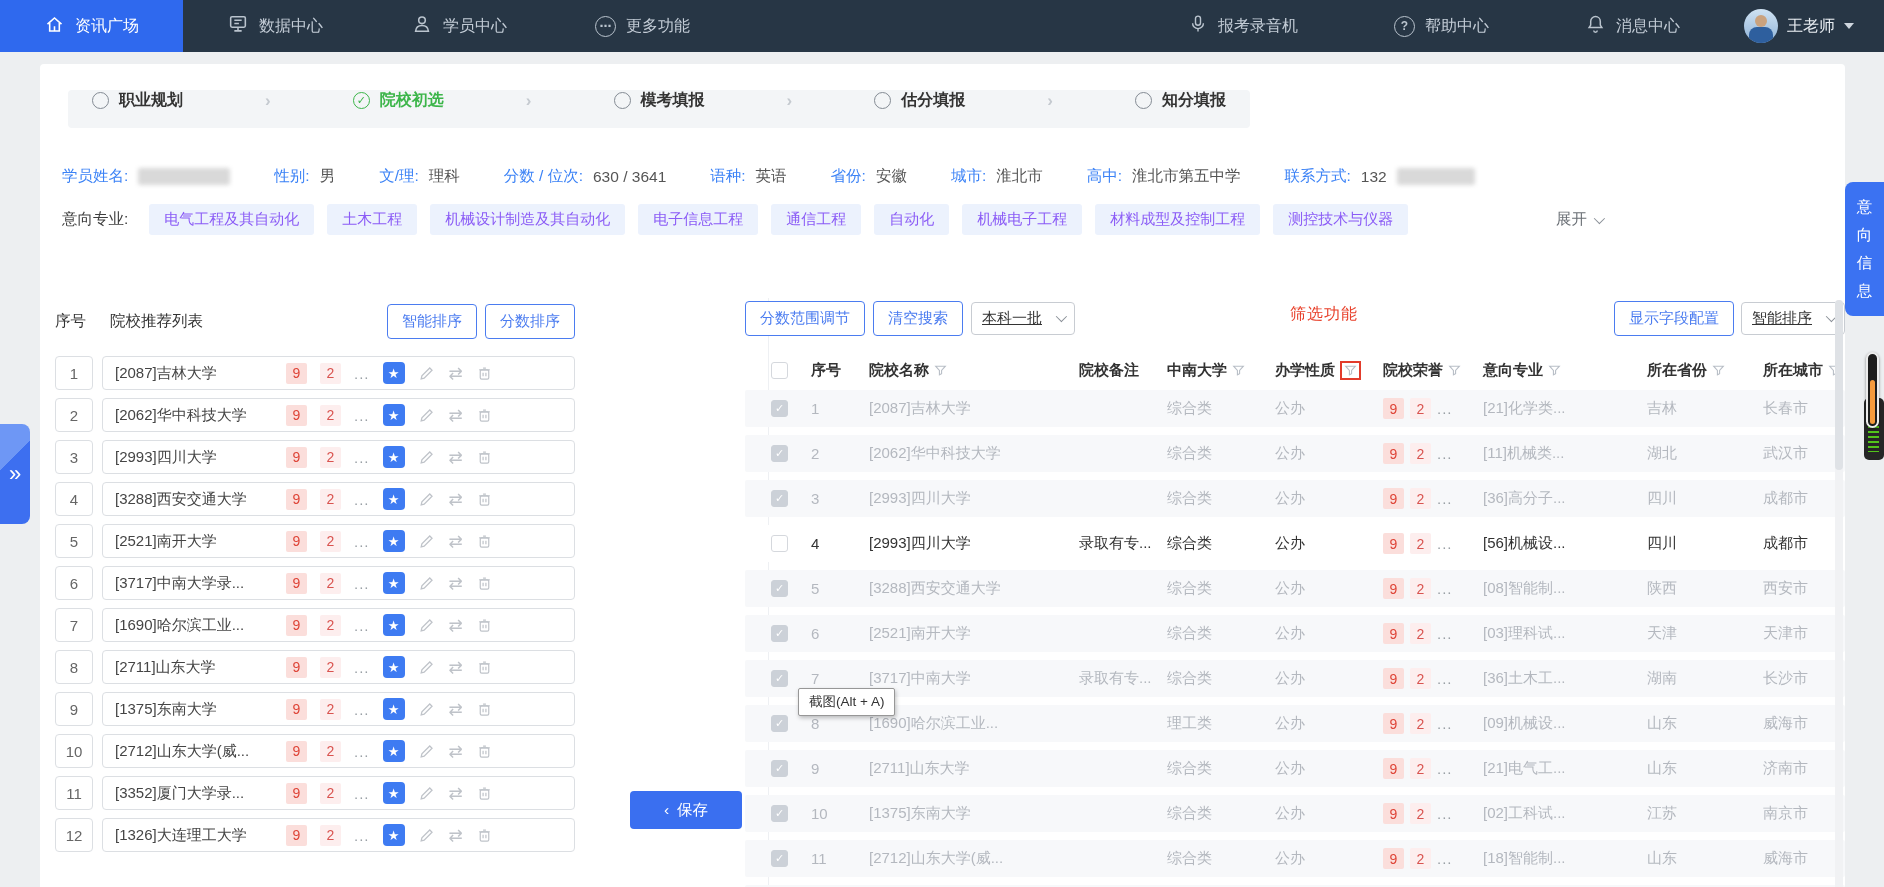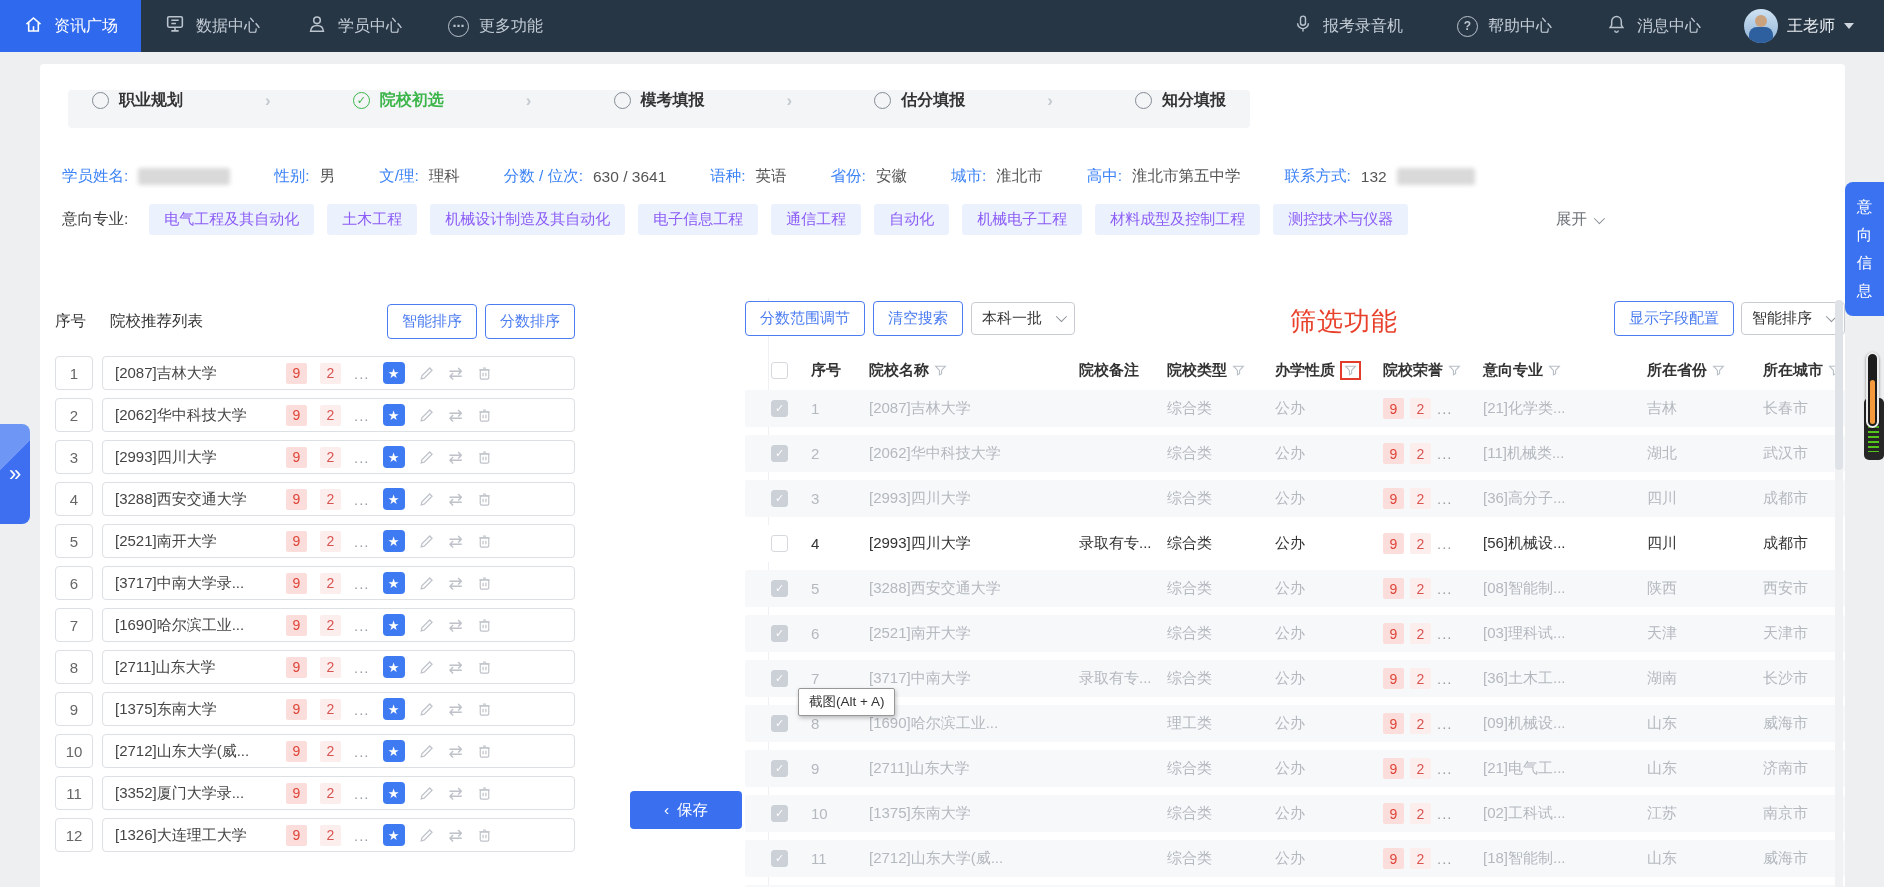--- a/index.html
+++ b/index.html
@@ -1,21 +1,21 @@
 <!DOCTYPE html>
 <html><head>
 <meta charset="utf-8">
 <style>
   * { margin:0; padding:0; box-sizing:border-box; }
   body { font-family:"Liberation Sans","DejaVu Sans",sans-serif; }
   .screen { position:relative; width:1884px; height:887px; overflow:hidden; background:#edeff1; }
 
   
   .navbar { position:absolute; top:0; left:0; right:0; height:52px; background:#273645; display:flex; align-items:stretch; color:#c3ccd6; font-size:16px; }
-  .nav-item { display:flex; align-items:center; gap:10px; padding:0 23px; cursor:pointer; white-space:nowrap; }
+  .nav-item { display:flex; align-items:center; gap:10px; padding:0 44px; cursor:pointer; white-space:nowrap; }
   .nav-item.active { background:#2f69ee; color:#fff; }
   .nav-item svg { stroke:#bac4ce; }
   .nav-item.active svg { stroke:#fff; }
   .nav-right { margin-left:auto; display:flex; align-items:center; gap:8px; padding-right:18px; }
   .circ-icon { width:21px; height:21px; border:1.6px solid #bac4ce; border-radius:50%; display:flex; align-items:center; justify-content:center; font-size:12px; font-weight:bold; color:#bac4ce; }
   .user-chip { display:flex; align-items:center; gap:9px; padding:0 12px; cursor:pointer; }
   .avatar { width:34px; height:34px; border-radius:50%; background:linear-gradient(#cfe2f2,#8fb3d8); overflow:hidden; position:relative; }
   .avatar .head { position:absolute; left:11px; top:6px; width:12px; height:12px; border-radius:50%; background:#caa27e; }
   .avatar .body { position:absolute; left:5px; top:18px; width:24px; height:16px; border-radius:8px 8px 0 0; background:#2e5f9e; }
   .caret-down { width:0; height:0; border-left:5px solid transparent; border-right:5px solid transparent; border-top:6px solid #cfd6de; display:inline-block; }
@@ -53,21 +53,21 @@
   .chev-dn { width:8px; height:8px; border-right:1.6px solid #8a9097; border-bottom:1.6px solid #8a9097; transform:rotate(45deg) translateY(-2px); display:inline-block; }
 
   
   .left-panel { position:absolute; left:15px; top:240px; width:520px; }
   .lp-head { display:flex; align-items:center; gap:24px; }
   .lp-head .seqh { font-size:15.5px; color:#333; }
   .lp-head .title { font-size:15.5px; color:#333; }
   .btn-outline { background:#fff; border:1px solid #4b7cf0; color:#4b7cf0; font-size:15px; border-radius:4px; padding:7px 14px; cursor:pointer; white-space:nowrap; font-family:inherit; }
   .lp-head .grp { margin-left:auto; display:flex; gap:8px; }
   .lp-search { margin-top:9px; display:flex; justify-content:flex-end; gap:8px; align-items:center; }
-  .select-box { border:1px solid #c8ccd2; border-radius:4px; padding:6px 10px; font-size:15px; color:#9aa0a8; display:flex; align-items:center; gap:14px; cursor:pointer; background:#fff; white-space:nowrap; }
+  .select-box { border:1px solid #c8ccd2; border-radius:4px; padding:6px 10px; font-size:15px; color:#9aa0a8; display:flex; align-items:center; gap:14px; cursor:pointer; background:#fff; white-space:nowrap;text-decoration:underline; }
   .tri-dn { width:0; height:0; border-left:5px solid transparent; border-right:5px solid transparent; border-top:6px solid #707archive0; border-top-color:#70757c; }
   .lp-list { margin-top:17px; display:flex; flex-direction:column; gap:8px; }
   .lp-item { display:flex; gap:9px; align-items:stretch; }
   .lp-seq { width:38px; border:1px solid #dcdfe3; border-radius:4px; display:flex; align-items:center; justify-content:center; font-size:15px; color:#666; background:#fff; }
   .lp-row { flex:1; height:34px; border:1px solid #dcdfe3; border-radius:4px; display:flex; align-items:center; padding:0 12px; gap:13px; background:#fff; cursor:pointer; }
   .lp-name { font-size:15px; color:#454545; width:158px; overflow:hidden; white-space:nowrap; }
   .badge { min-width:21px; height:21px; padding:0 4px; border-radius:2px; display:flex; align-items:center; justify-content:center; font-size:14px; }
   .badge.b1 { background:#fbdedb; color:#de4437; }
   .badge.b2 { background:#fdeeee; color:#d9534f; }
   .dots { color:#9aa0a6; font-size:15px; letter-spacing:1px; }
@@ -76,21 +76,21 @@
   .swap-glyph { color:#bfc3c9; font-size:17px; cursor:pointer; }
 
   
   .save-btn { position:absolute; left:590px; top:727px; width:112px; height:38px; background:#3a6ff0; border:none; border-radius:4px; color:#fff; font-size:15.5px; display:flex; align-items:center; justify-content:center; gap:8px; cursor:pointer; font-family:inherit; }
 
   .v-divider { position:absolute; left:728px; top:234px; bottom:0; width:1px; background:#eef0f3; }
 
   
   .right-panel { position:absolute; left:705px; top:236px; width:1100px; }
   .rp-toolbar { display:flex; align-items:center; gap:8px; position:relative; height:36px; }
-  .filter-note { position:absolute; left:545px; top:4px; color:#e8402a; font-size:26px; letter-spacing:1px; white-space:nowrap; }
+  .filter-note { position:absolute; left:545px; top:4px; color:#e8402a; font-size:16px; letter-spacing:1px; white-space:nowrap; }
   .rp-right { margin-left:auto; display:flex; gap:7px; align-items:center; }
   .select-box.dark { color:#333; min-width:100px; justify-content:space-between; }
   .tbl-head { margin-top:16px; display:grid; grid-template-columns:40px 58px 210px 88px 108px 108px 100px 164px 116px 1fr; align-items:center; height:36px; font-size:15px; font-weight:bold; color:#333; padding-left:26px; }
   .th { display:flex; align-items:center; gap:5px; white-space:nowrap; }
   .funnel-wrap { display:flex; align-items:center; cursor:pointer; }
   .funnel-wrap.red-box { border:2px solid #e23c2c; padding:1px 2px; }
   .checkbox { width:17px; height:17px; border-radius:3px; border:1px solid #d5d8dd; background:#fff; display:flex; align-items:center; justify-content:center; cursor:pointer; }
   .checkbox.checked { background:#ccd1d8; border-color:#ccd1d8; color:#fff; font-size:11px; }
   .checkbox.checked::after { content:"✓"; }
   .tbl-rows { margin-top:2px; }
@@ -610,21 +610,21 @@
         <span class="th">
             <span>院校名称</span>
             <span class="funnel-wrap">
               <svg width="13" height="13" viewBox="0 0 24 24" fill="none" stroke="#b8bec6" stroke-width="2">
                 <path d="M3 4h18l-7 8v6l-4 2v-8z"></path>
               </svg>
             </span>
           </span>
         <span class="th">院校备注</span>
         <span class="th">
-            <span>院校类型</span>
+            <span>中南大学</span>
             <span class="funnel-wrap">
               <svg width="13" height="13" viewBox="0 0 24 24" fill="none" stroke="#b8bec6" stroke-width="2">
                 <path d="M3 4h18l-7 8v6l-4 2v-8z"></path>
               </svg>
             </span>
           </span>
         <span class="th">
             <span>办学性质</span>
             <span class="funnel-wrap red-box">
               <svg width="13" height="13" viewBox="0 0 24 24" fill="none" stroke="#b8bec6" stroke-width="2">

